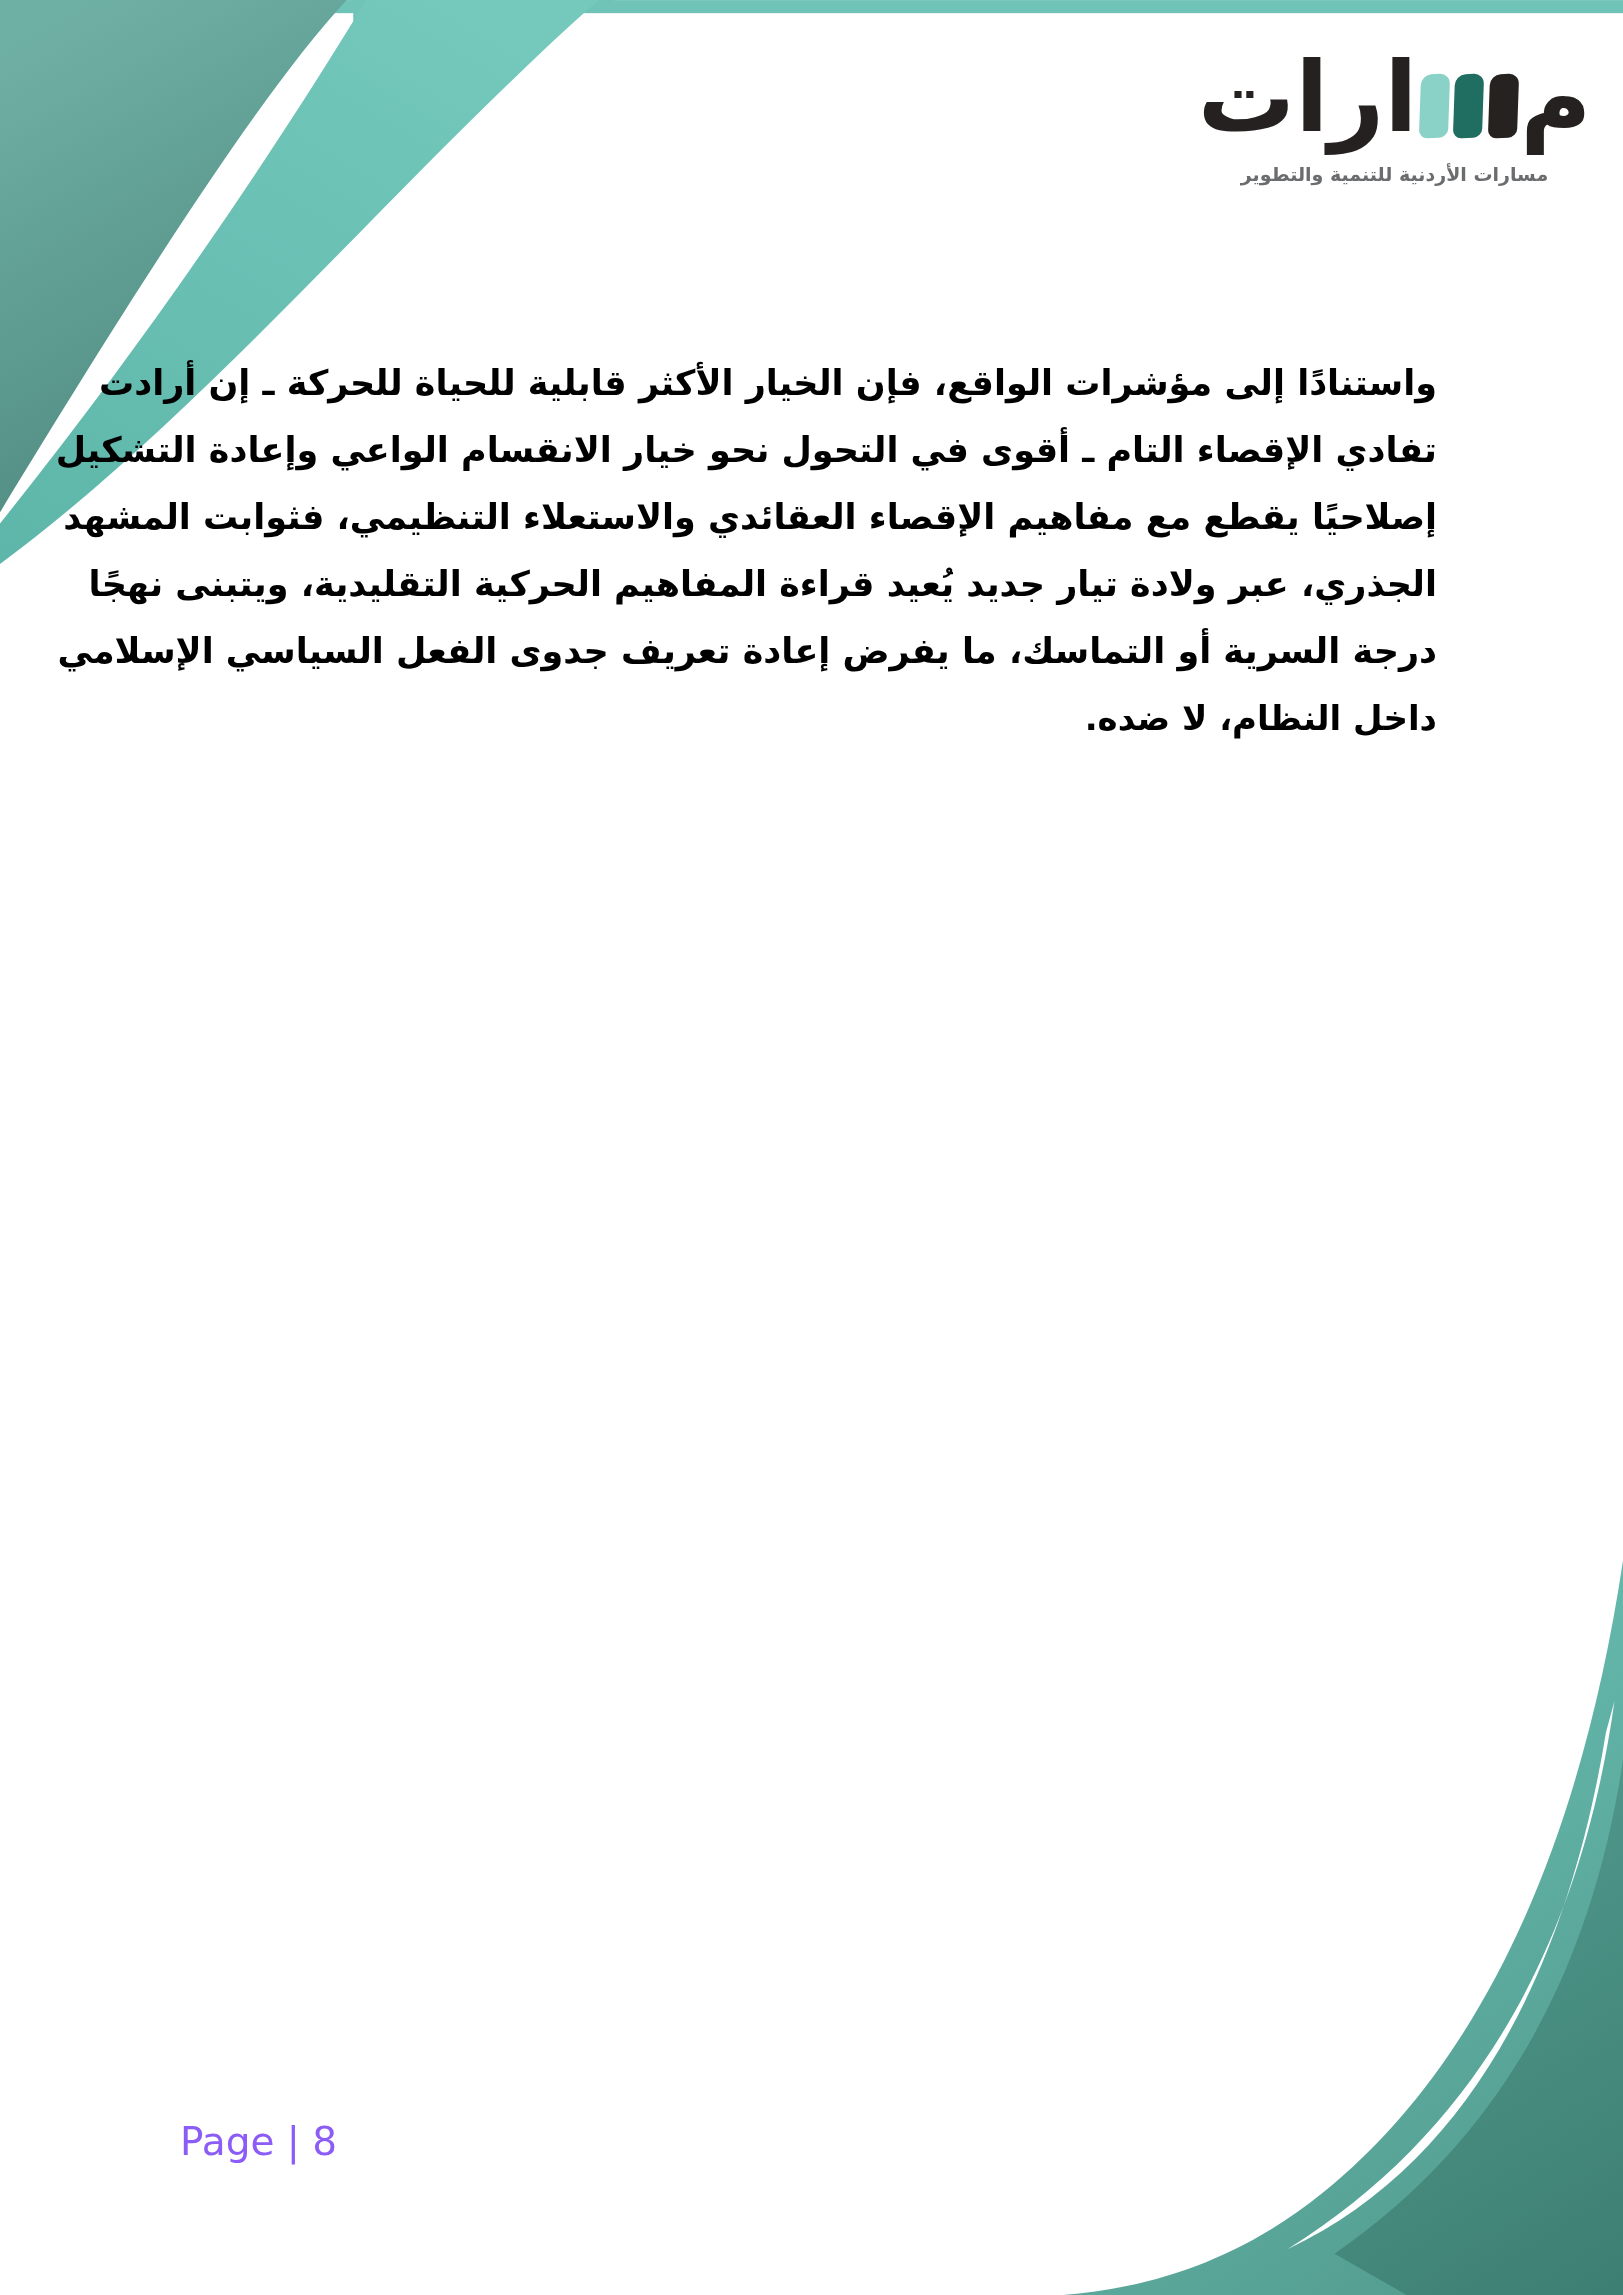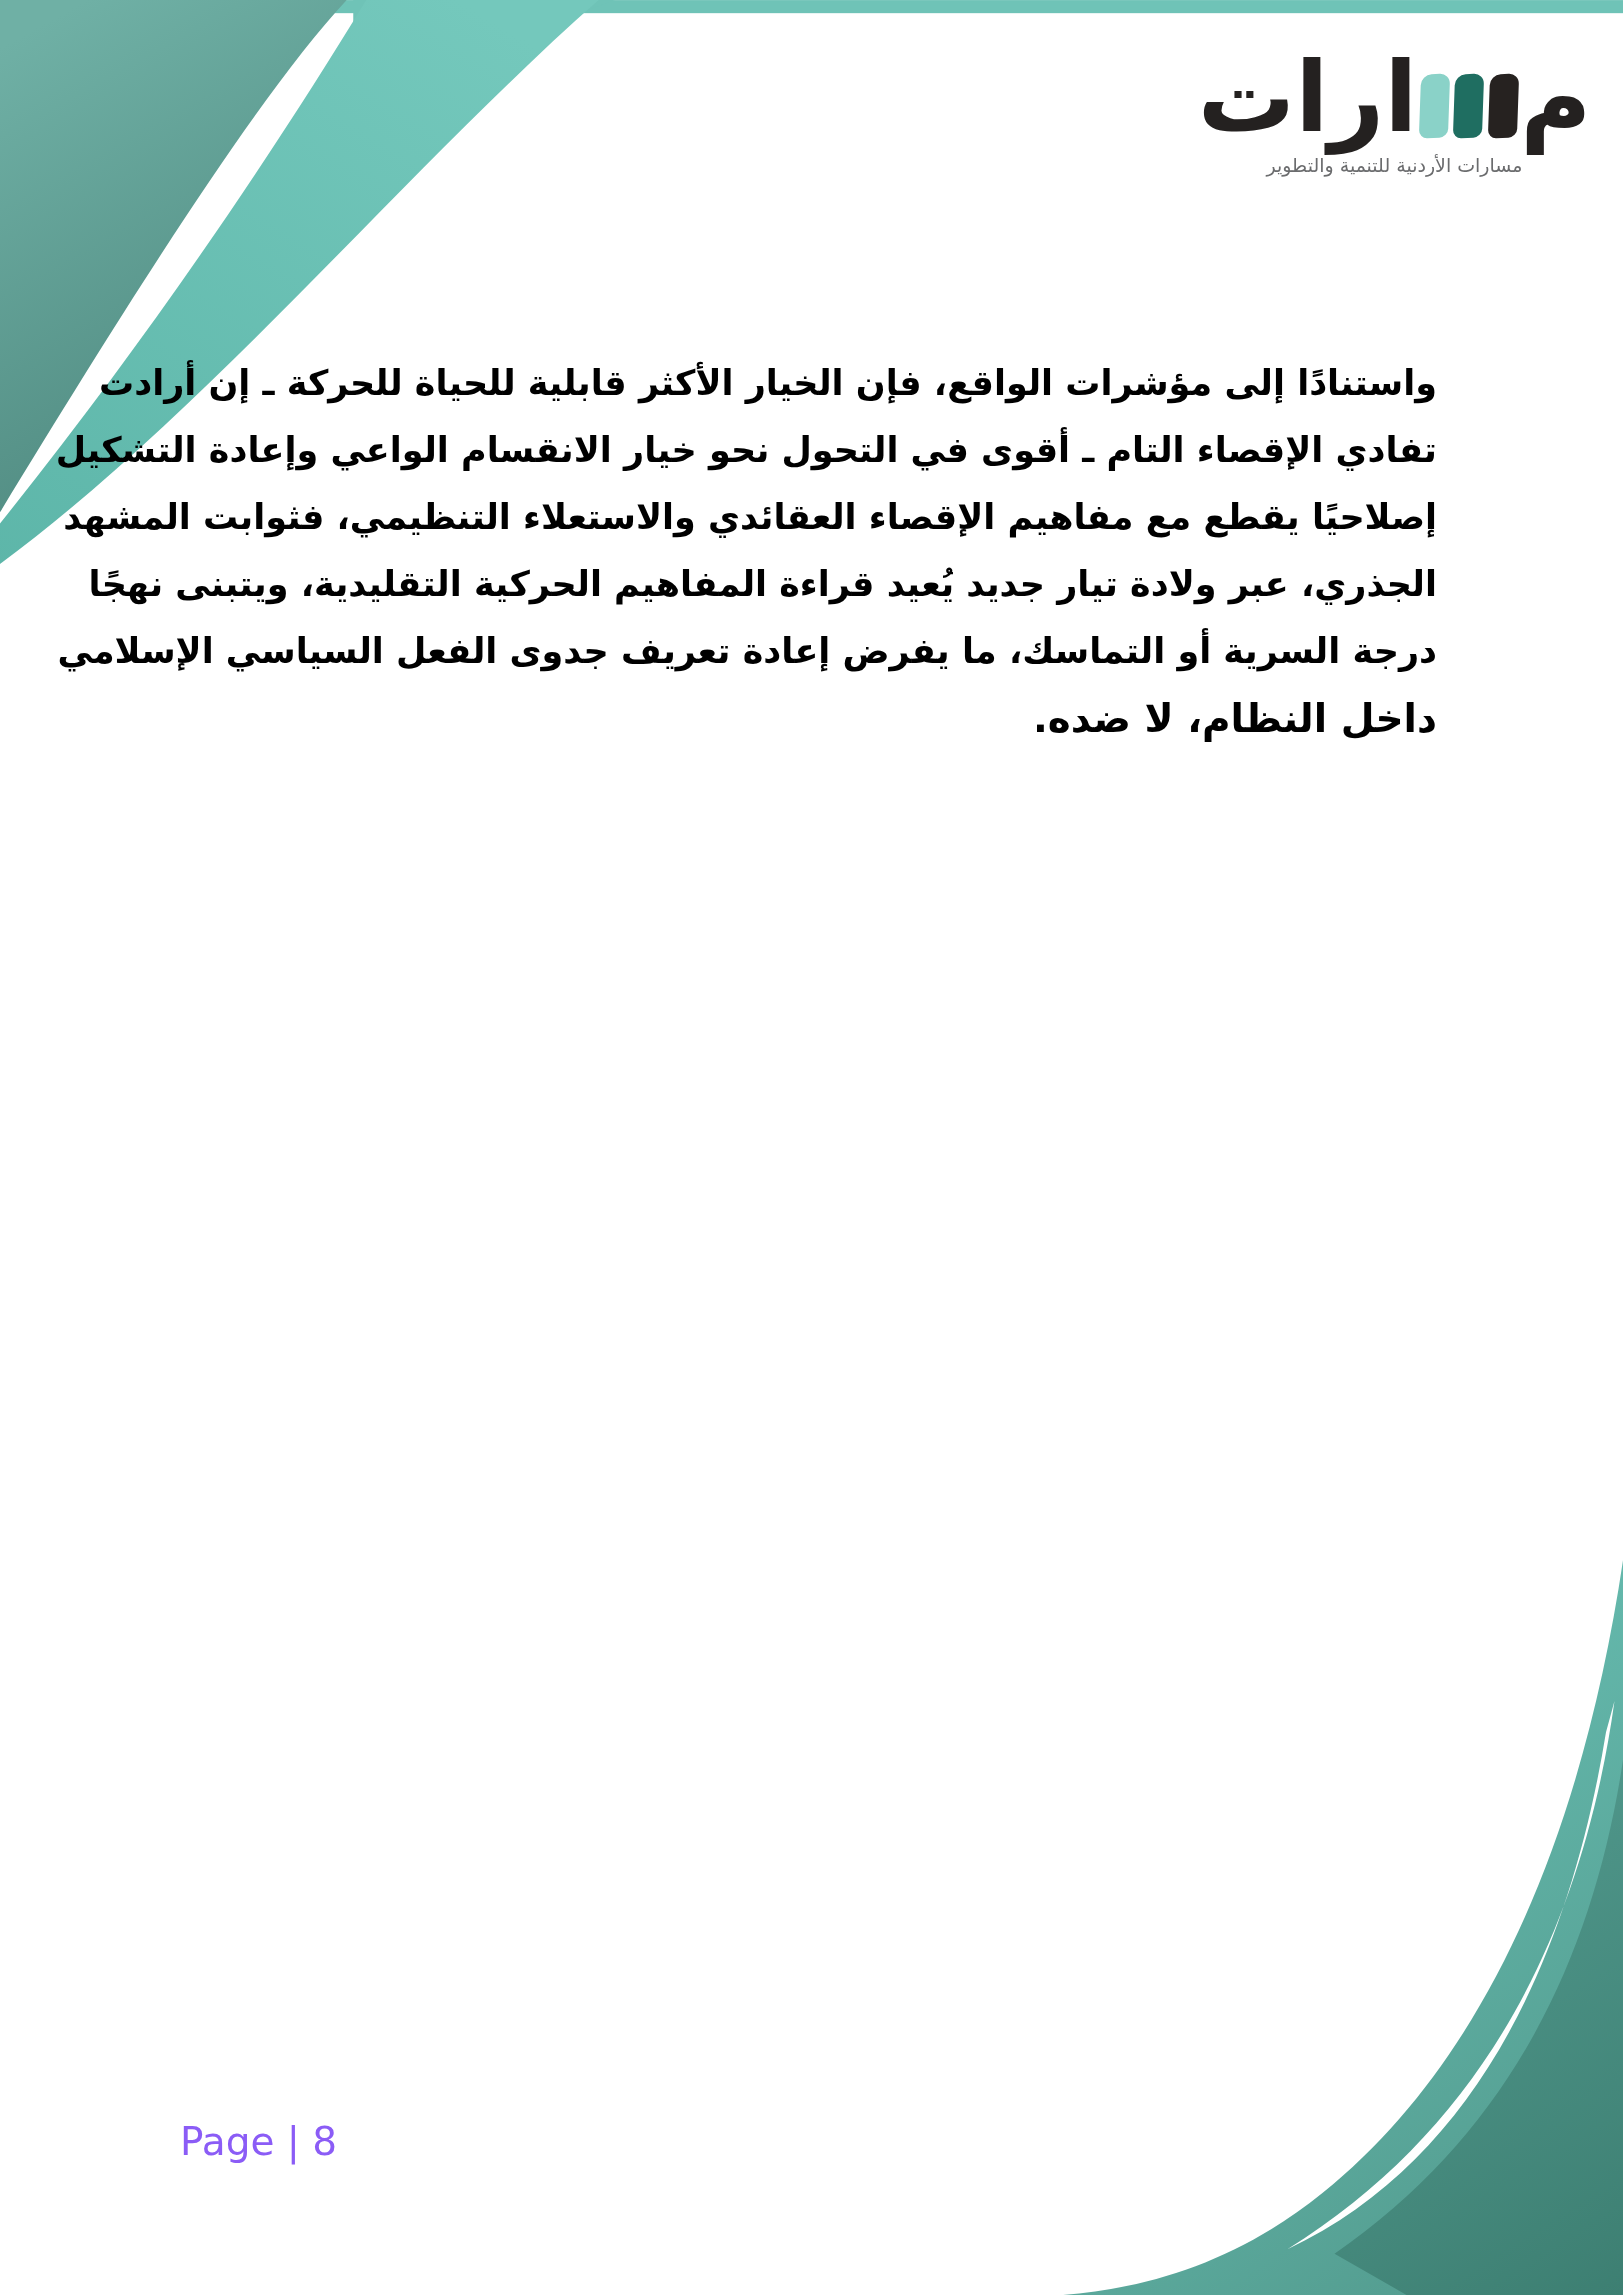--- a/index.html
+++ b/index.html
@@ -26,38 +26,38 @@
   .tooth{
     display:inline-block;width:29px;height:64px;
     border-radius:10.5px 10.5px 8.5px 8.5px;
     margin:0 2.6px 6.5px 2.6px;
     transform:skewX(-5deg) rotate(-3deg);
   }
   .tooth-black{background:#262220;}
   .tooth-dark{background:#1f6e61;}
   .tooth-light{background:#8ad2c8;}
   .logo-subtitle{
-    margin-top:10px;
-    font-size:19px;color:#6b6c6e;font-weight:normal;
+    margin-top:19px;
+    font-size:19px;color:#6b6c6e;font-weight:bold;
     direction:rtl;white-space:nowrap;
   }
 
   
   .content{
     position:absolute;top:350px;left:186px;right:186px;
     direction:rtl;color:#000;
   }
   .jline{
     font-size:35px;font-weight:bold;line-height:67px;
     white-space:nowrap;
     text-align:justify;
     text-align-last:justify;
   }
   .lastline{
-    font-size:39px;font-weight:bold;line-height:67px;
+    font-size:34px;font-weight:bold;line-height:67px;
     white-space:nowrap;
     text-align:right;
   }
 
   
   .footer{
     position:absolute;left:180px;top:2119px;
     font-size:39px;color:#8b5cf6;
   }
 </style>

